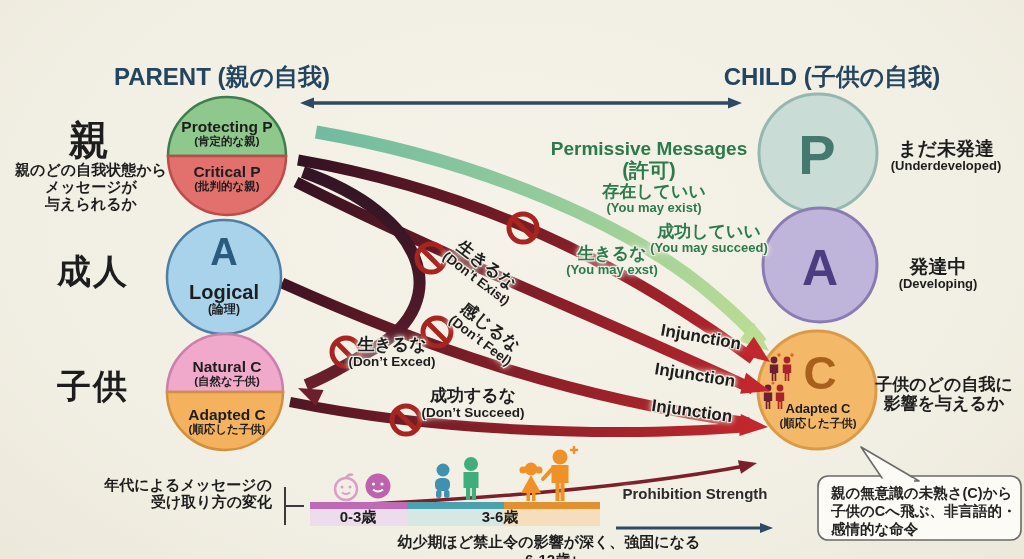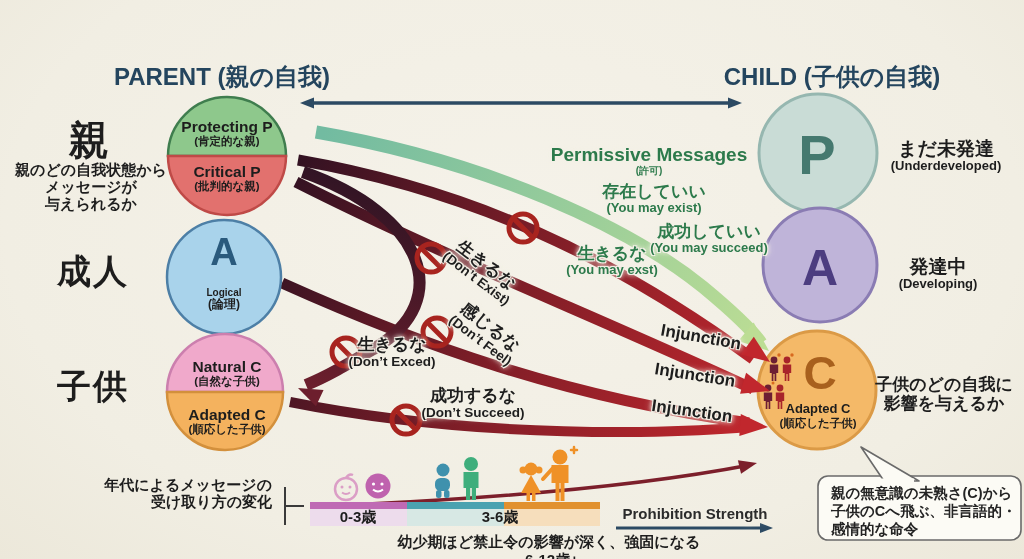--- a/index.html
+++ b/index.html
@@ -11,21 +11,21 @@
   .stage svg{position:absolute;left:0;top:0;}
   .lbl{position:absolute;transform:translate(-50%,-50%);white-space:nowrap;
        font-weight:bold;color:#1d1d1d;text-align:center;line-height:1.12;}
   .navy{color:#24455e;}
   .greent{color:#2c7a4b;}
   .f40{font-size:40px;letter-spacing:2px;}
   .f34{font-size:34px;letter-spacing:2px;}
   .f23{font-size:24px;}
   .f19{font-size:19px;}
   .f17{font-size:17px;}
-  .f16{font-size:10px;}
+  .f16{font-size:20px;}
   .f155{font-size:15.5px;}
   .f15{font-size:15px;}
   .f145{font-size:13px;}
   .f135{font-size:13.5px;}
   .f13{font-size:13px;}
   .f12{font-size:12px;}
   .f115{font-size:11.5px;}
   .halo{text-shadow:-1px -1px 0 #f3f0e6,1px -1px 0 #f3f0e6,-1px 1px 0 #f3f0e6,
         1px 1px 0 #f3f0e6,0 0 5px #f3f0e6,0 0 5px #f3f0e6,0 0 8px #f3f0e6;}
   .letter{font-weight:bold;}
@@ -289,21 +289,21 @@
   <div class="lbl f17 halo" style="left:695px;top:375px;transform:translate(-50%,-50%) rotate(9deg);">Injunction</div>
   <div class="lbl f17 halo" style="left:692px;top:411px;transform:translate(-50%,-50%) rotate(8deg);">Injunction</div>
 
   <div class="cap">
     <div>年代によるメッセージの</div>
     <div>受け取り方の変化</div>
   </div>
   <div class="lbl f15" style="left:358px;top:517px;">0-3歳</div>
   <div class="lbl f15" style="left:456px;top:517px;margin-left:44px;">3-6歳</div>
   <div class="lbl f15" style="left:552px;top:517px;margin-top:43px;">6-12歳+</div>
-  <div class="lbl f15 halo" style="left:695px;top:514px;color:#2b2b2b;text-align:right;">Prohibition Strength</div>
+  <div class="lbl f15 halo" style="left:695px;top:494px;color:#2b2b2b;text-align:right;">Prohibition Strength</div>
   <div class="lbl f15" style="left:549px;top:542px;">幼少期ほど禁止令の影響が深く、強固になる</div>
 
   <div class="bubble-text">
     <div>親の無意識の未熟さ(C)から</div>
     <div>子供のCへ飛ぶ、非言語的・</div>
     <div>感情的な命令</div>
   </div>
 
 </div>
 

